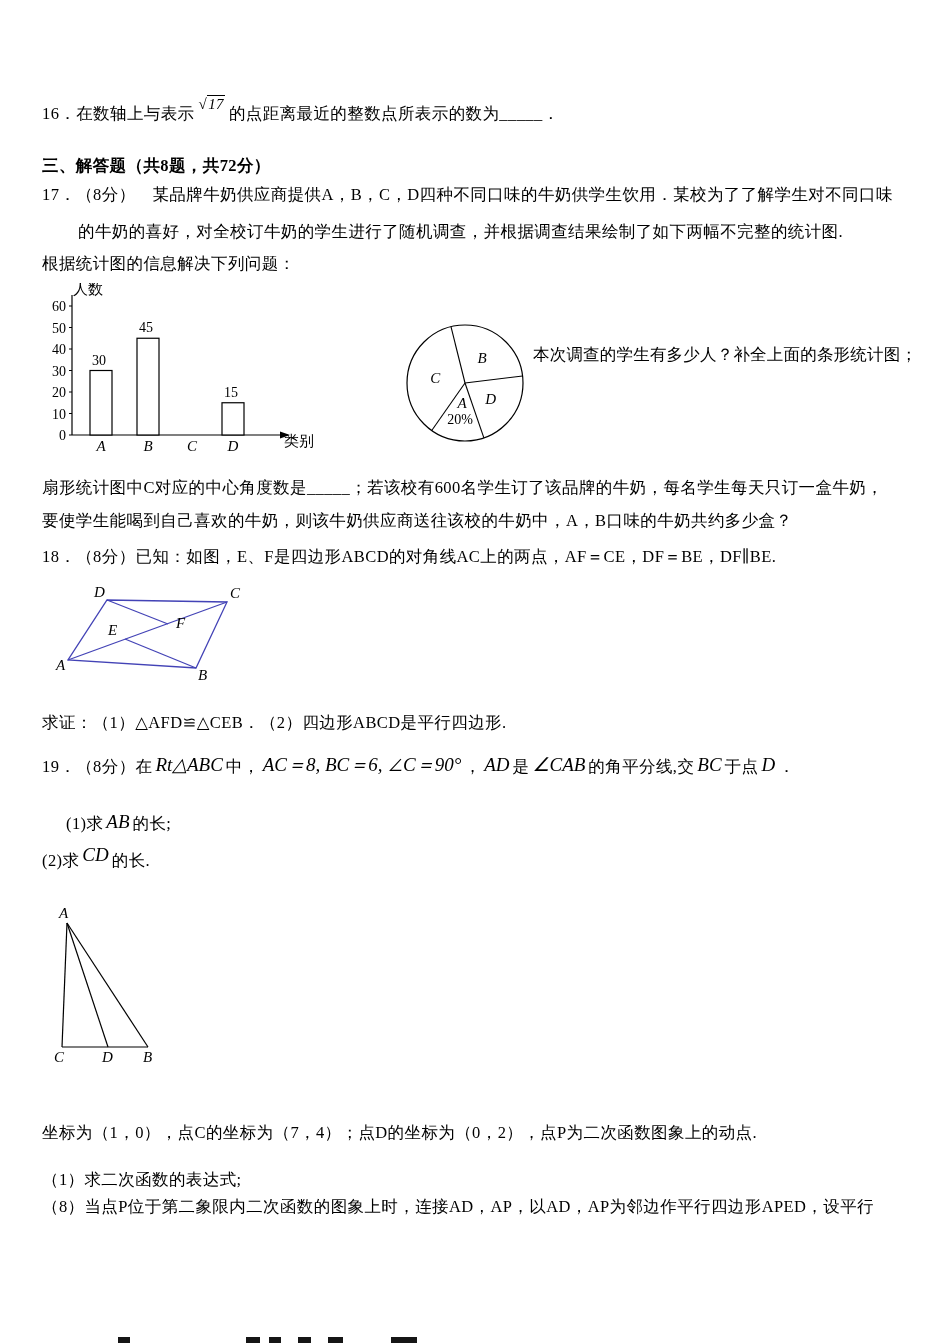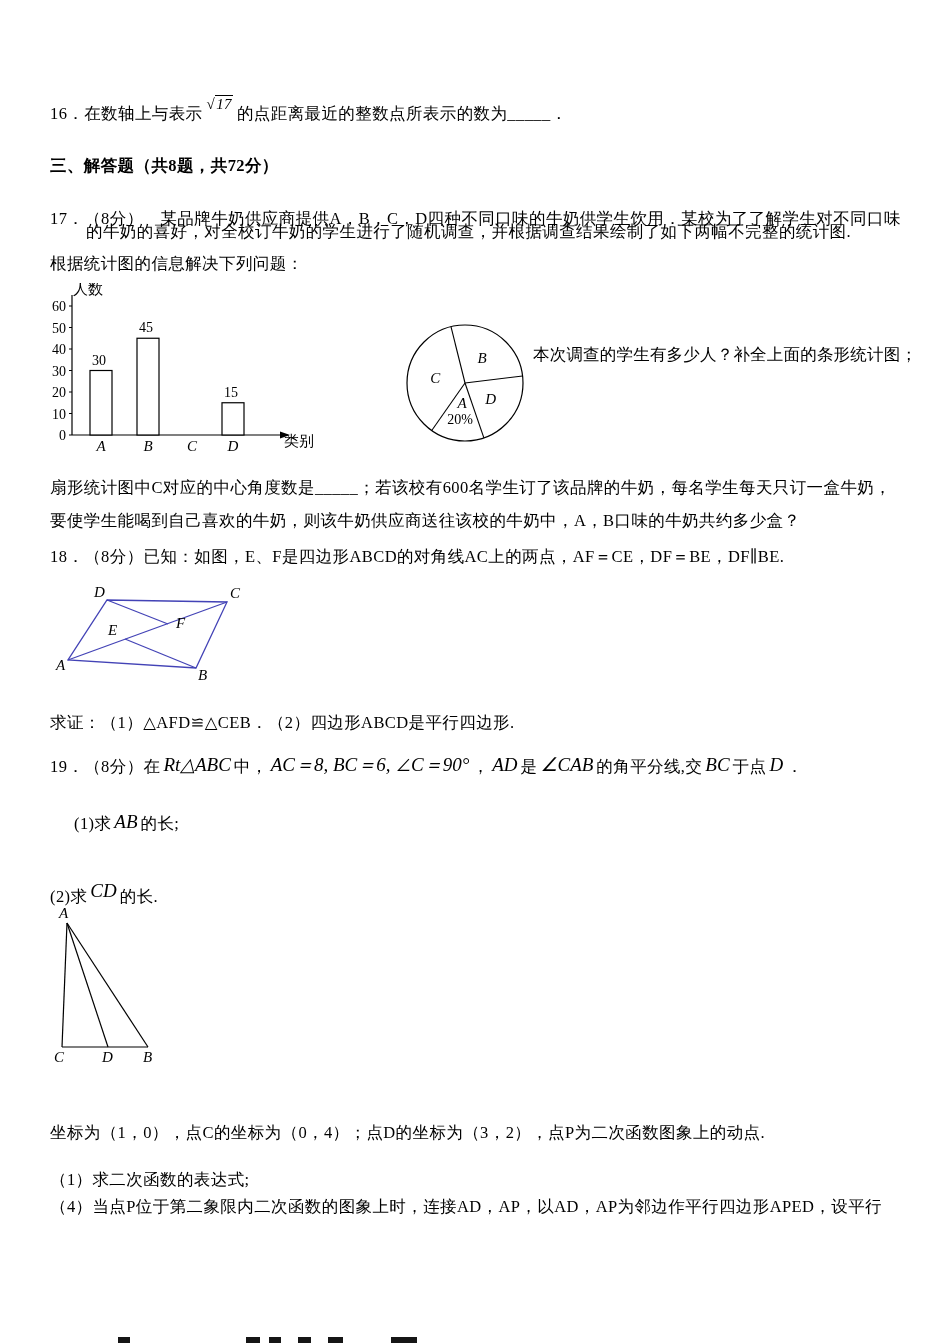--- a/index.html
+++ b/index.html
@@ -1,20 +1,20 @@
 <!DOCTYPE html>
 <html><head>
 <meta charset="utf-8">
 <style>
   html, body { margin:0; padding:0; background:#ffffff; }
   .page {
     position:relative; width:950px; height:1344px; background:#fff; overflow:hidden;
     font-family:"Liberation Serif","DejaVu Serif",serif; color:#000;
   }
-  .line { position:absolute; left:50px; font-size:16.5px; white-space:nowrap; letter-spacing:0.4px; line-height:22px; }
+  .line { position:absolute; left:42px; font-size:16.5px; white-space:nowrap; letter-spacing:0.4px; line-height:22px; }
   .bold { font-weight:bold; }
   .math { font-family:"Liberation Serif",serif; font-style:italic; font-size:19px; padding:0 3px; position:relative; top:-1px; letter-spacing:0; }
   .math.raised { top:-5px; }
   .formula { font-style:italic; font-size:17.5px; letter-spacing:0; padding:0 2px; }
   .sq { font-size:11px; }
   .radical { display:inline-block; position:relative; top:-10px; font-size:15px; font-style:italic; padding:0 4px; }
   .radicand { border-top:1px solid #000; padding:0 1px; }
   .abs { position:absolute; }
   svg text { font-family:"Liberation Serif",serif; fill:#000; }
   .cutoff { position:absolute; display:flex; }
@@ -22,21 +22,21 @@
 </style>
 </head>
 <body>
 
 <div class="page">
 
   <div class="line" style="top:103px;"><span>16．在数轴上与表示</span><span class="radical"><span>√</span><span class="radicand">17</span></span><span>的点距离最近的整数点所表示的数为_____．</span></div>
 
   <div class="line bold" style="top:155px;">三、解答题（共8题，共72分）</div>
 
-  <div class="line" style="top:184px;margin-top:24px;">17．（8分）　某品牌牛奶供应商提供A，B，C，D四种不同口味的牛奶供学生饮用．某校为了了解学生对不同口味</div>
+  <div class="line" style="top:184px;">17．（8分）　某品牌牛奶供应商提供A，B，C，D四种不同口味的牛奶供学生饮用．某校为了了解学生对不同口味</div>
   <div class="line" style="top:221px;margin-left:36px;">的牛奶的喜好，对全校订牛奶的学生进行了随机调查，并根据调查结果绘制了如下两幅不完整的统计图.</div>
   <div class="line" style="top:253px;">根据统计图的信息解决下列问题：</div>
 
   <svg class="abs" style="left:48px; top:283px;" width="270" height="178" viewBox="0 0 270 178">
     <g stroke="#000" stroke-width="1.2">
       <line x1="24" y1="12" x2="24" y2="152"></line>
       <line x1="24" y1="152" x2="232" y2="152"></line>
     </g>
     <polygon points="232,148.5 232,155.5 242,152" fill="#000"></polygon>
     <text x="40" y="11" font-size="15" text-anchor="middle">人数</text>
@@ -113,40 +113,40 @@
       <text x="148" y="95">B</text>
     </g>
   </svg>
 
   <div class="line" style="top:712px;">求证：（1）△AFD≌△CEB．（2）四边形ABCD是平行四边形.</div>
 
   <div class="line" style="top:755px;"><span>19．（8分）在</span><span class="math">Rt△ABC</span><span>中，</span><span class="math">AC＝8, BC＝6, ∠C＝90°</span><span>，</span><span class="math">AD</span><span>是</span><span class="math">∠CAB</span><span>的角平分线,交</span><span class="math">BC</span><span>于点</span><span class="math">D</span><span>．</span></div>
 
   <div class="line" style="top:812px;margin-left:24px;"><span>(1)求</span><span class="math">AB</span><span>的长;</span></div>
 
-  <div class="line" style="top:849px;margin-top:36px;"><span>(2)求</span><span class="math raised">CD</span><span>的长.</span></div>
+  <div class="line" style="top:849px;"><span>(2)求</span><span class="math raised">CD</span><span>的长.</span></div>
 
   <svg class="abs" style="left:45px; top:905px;" width="150" height="165" viewBox="0 0 150 165">
     <g stroke="#000" stroke-width="1.2" fill="none">
       <line x1="22" y1="18" x2="17" y2="142"></line>
       <line x1="17" y1="142" x2="103" y2="142"></line>
       <line x1="22" y1="18" x2="103" y2="142"></line>
       <line x1="22" y1="18" x2="63" y2="142"></line>
     </g>
     <g font-size="15" font-style="italic">
       <text x="14" y="13">A</text>
       <text x="9" y="157">C</text>
       <text x="57" y="157">D</text>
       <text x="98" y="157">B</text>
     </g>
   </svg>
 
-  <div class="line" style="top:1122px;">坐标为（1，0），点C的坐标为（0，4）；点D的坐标为（3，2），点P为二次函数图象上的动点.</div>
+  <div class="line" style="top:1122px;">坐标为（1，0），点C的坐标为（7，4）；点D的坐标为（0，2），点P为二次函数图象上的动点.</div>
   <div class="line" style="top:1157px;margin-top:12px;">（1）求二次函数的表达式;</div>
-  <div class="line" style="top:1196px;">（4）当点P位于第二象限内二次函数的图象上时，连接AD，AP，以AD，AP为邻边作平行四边形APED，设平行</div>
+  <div class="line" style="top:1196px;">（8）当点P位于第二象限内二次函数的图象上时，连接AD，AP，以AD，AP为邻边作平行四边形APED，设平行</div>
 
   <div class="cutoff" style="left:118px; top:1337px;">
     <i style="width:12px;"></i>
     <i style="width:14px; margin-left:116px;"></i>
     <i style="width:12px; margin-left:9px;"></i>
     <i style="width:13px; margin-left:17px;"></i>
     <i style="width:15px; margin-left:17px;"></i>
     <i style="width:26px; margin-left:48px;"></i>
   </div>
 

